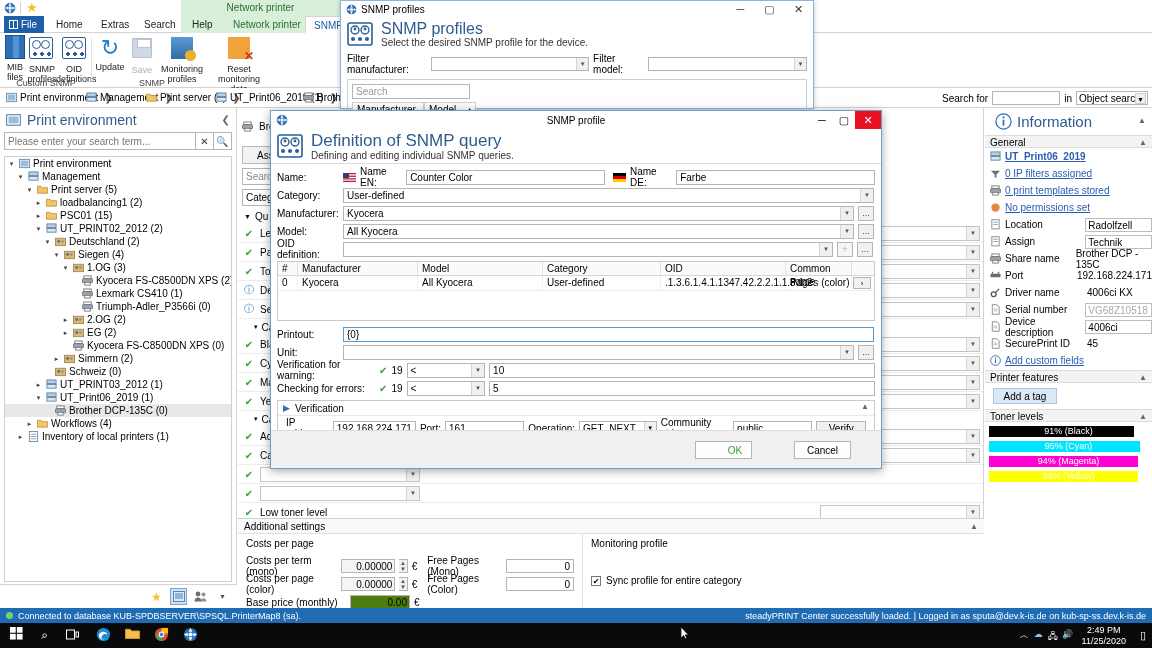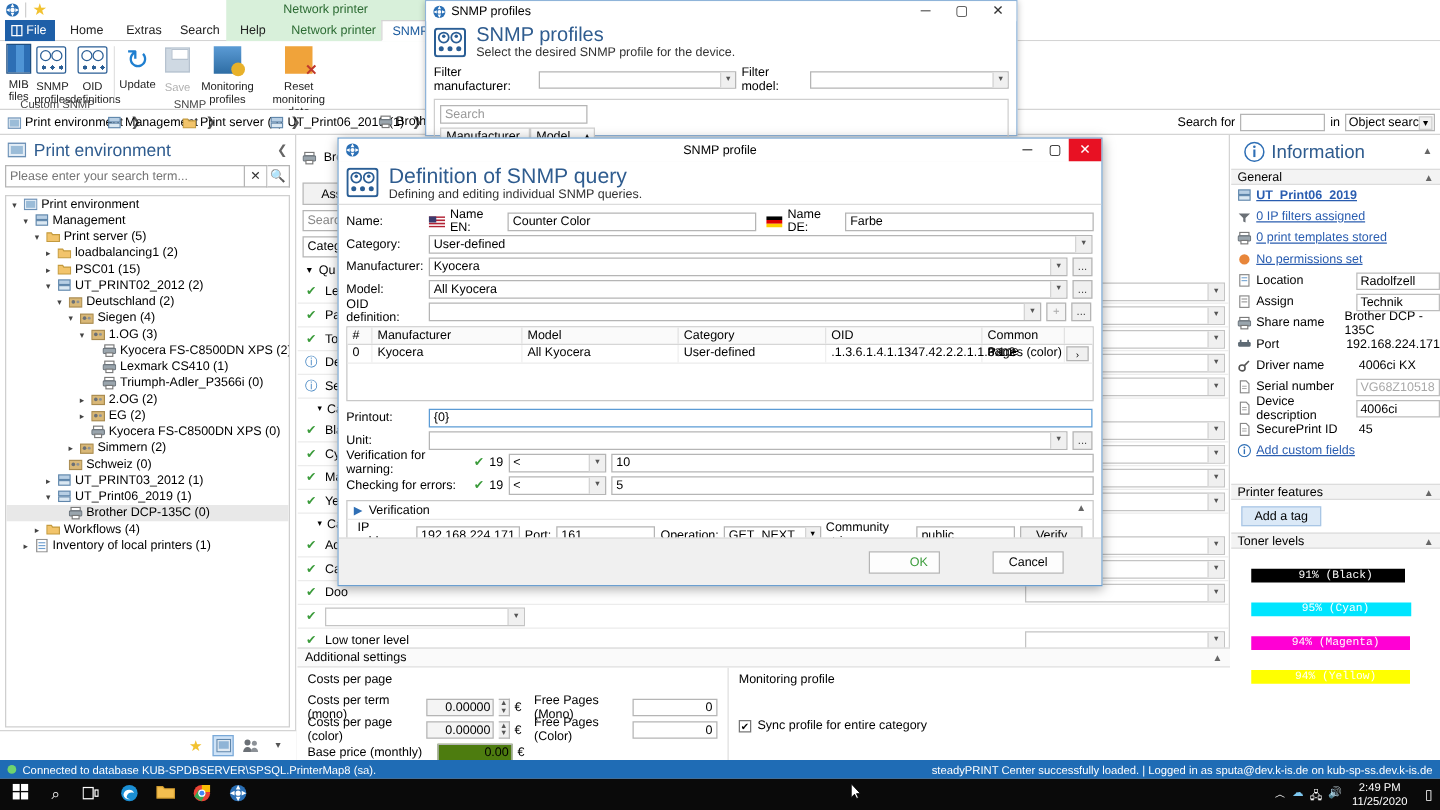--- a/index.html
+++ b/index.html
@@ -140,21 +140,21 @@
   .secthdr .car{position:absolute;right:5px;top:0;font-size:8px;color:#666;}
   .irow { height:17px; display:flex; align-items:center; font-size:10px; padding-left:5px; gap:4px;}
   .irow .ii { width:11px; height:11px; flex:none; }
   .irow .lk { color:#2a5db0; text-decoration:underline; }
   .irow .nm { width:78px; }
   .irow .vin { width:68px; height:14px; border:1px solid #bdbdbd; font-size:10px; padding:0 2px; line-height:13px;}
   .irow .vin.gray { color:#a8a8a8; }
   .irow .vtxt { font-size:10px; }
   #tagbtn { margin:5px 8px; width:64px; height:16px; background:#dbe9f7; border:1px solid #a9c6e5;
             font-size:10px; text-align:center; line-height:15px; }
-  .toner { height:11px; position:relative; margin:16px;font-family:Liberation Mono, monospace; }
+  .toner { height:11px; position:relative; margin:4px; }
   .toner .bar { position:absolute; left:0; top:0; height:11px; }
   .toner .cap { position:absolute; width:100%; text-align:center; font-size:9px; line-height:11px; }
 
   
   #win1 { position:absolute; left:340px; top:0; width:474px; height:109px; background:#fff;
           border:1px solid #8fb4d9; box-shadow:0 1px 5px rgba(0,0,0,.25); }
   #win1 .tb { height:16px; display:flex; align-items:center; gap:4px; padding-left:5px; font-size:10px;
               background:#fff; position:relative;}
   #win1 .tb .btns { position:absolute; right:0; top:0; display:flex; }
   #win1 .tb .btns div { width:29px; height:16px; text-align:center; line-height:16px; font-size:11px; color:#333;}
@@ -690,21 +690,20 @@
     </div>
       <div class="crow">
       <span class="chk ok">✔</span>
       <span class="lbl">Car</span>
       <span class="fld">
           <span class="dd">▼</span>
         </span>
     </div>
       <div class="crow">
       <span class="chk ok">✔</span>
-      <span class="lbl">Doo</span>
       <span class="fld">
           <span class="dd">▼</span>
         </span>
     </div>
       <div class="crow">
       <span class="chk ok">✔</span>
       <span class="fld">
           <span class="dd">▼</span>
         </span>
     </div>
@@ -900,21 +899,21 @@
    </div>
     </div>
   <div class="irow">
     <svg class="ii" viewBox="0 0 12 12">
         <circle cx="6" cy="6" r="5.3" fill="#fff" stroke="#2f6fb5"></circle>
         <circle cx="6" cy="3.2" r="0.8" fill="#2f6fb5"></circle>
         <rect x="5.4" y="4.8" width="1.2" height="4.2" fill="#2f6fb5"></rect>
       </svg>
     <span class="lk">Add custom fields</span>
   </div>
-  <div class="secthdr" style="margin-top:18px">
+  <div class="secthdr" style="margin-top:1px">
     <span>Printer features</span>
     <span class="car">▲</span>
   </div>
   <div id="tagbtn">Add a tag</div>
   <div class="secthdr">
     <span>Toner levels</span>
     <span class="car">▲</span>
   </div>
   <div id="toner-list">
       <div class="toner">

